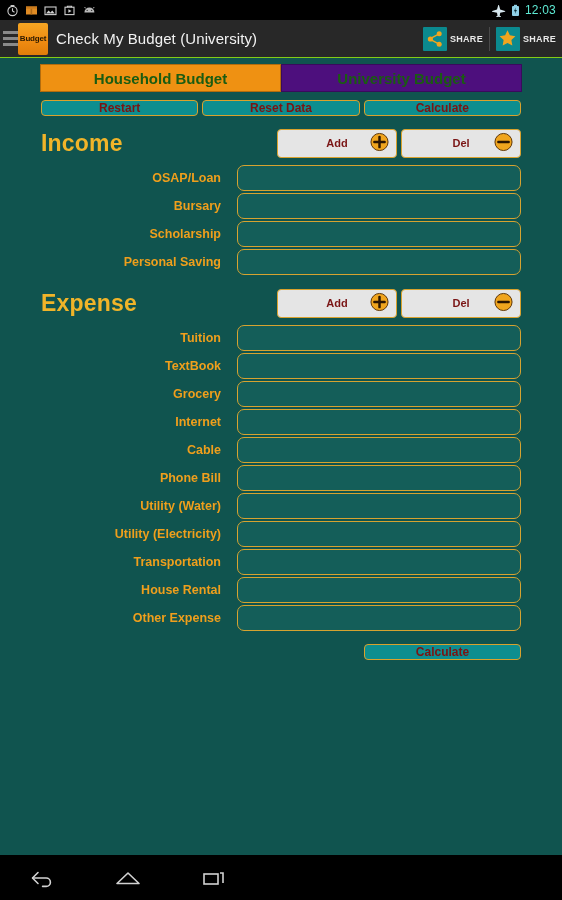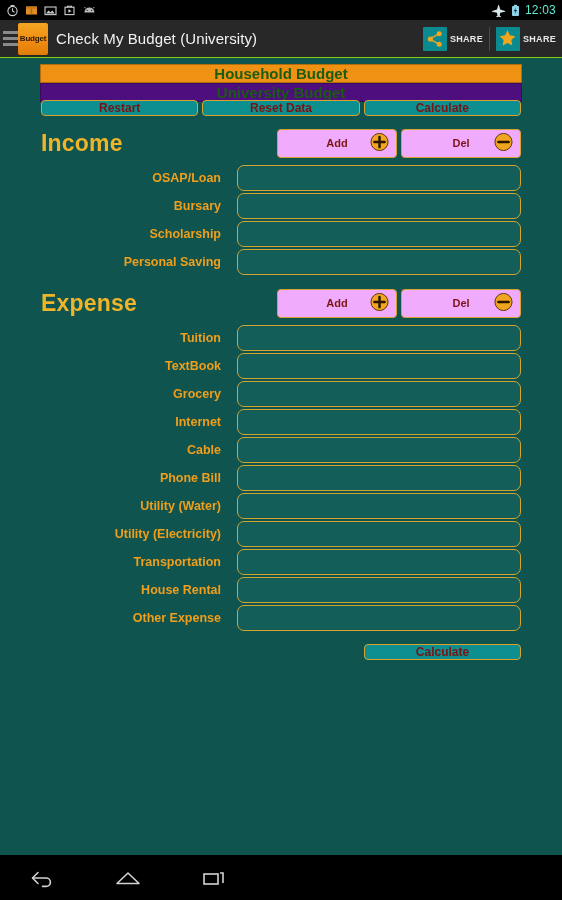--- a/index.html
+++ b/index.html
@@ -77,21 +77,20 @@
   }
   .ab-label { color: #e8e8e8; font-size: 9px; font-weight: bold; letter-spacing: .3px; }
 
   
   .content { flex: 1 1 auto; position: relative; padding: 0 0 0 0; }
 
   .tabs {
     display: flex;
     margin: 6px 40px 0 40px;
     height: 28px;
-    flex-direction: column;
   }
   .tab {
     flex: 1 1 0;
     display: flex; align-items: center; justify-content: center;
     font-size: 15px; font-weight: bold;
     color: #1a5c12;
     border: 1px solid rgba(0,0,0,.25);
   }
   .tab.household { background: #ef9112; }
   .tab.university { background: #4d0f7d; }
@@ -117,21 +116,21 @@
     margin: 12px 41px 0 41px;
     height: 30px;
   }
   .section-title {
     color: #f0b429; font-size: 23px; font-weight: bold;
     letter-spacing: .2px;
   }
   .adddel { margin-left: auto; display: flex; gap: 4px; }
   .adbtn {
     width: 120px; height: 29px;
-    background: #f0abfc;
+    background: #e5e5e5;
     border: 1px solid #d9a22c;
     border-radius: 4px;
     display: flex; align-items: center; justify-content: center;
     position: relative;
     color: #7a1414; font-size: 11px; font-weight: bold;
   }
   .adbtn .circ {
     position: absolute; right: 7px; top: 50%; transform: translateY(-50%);
   }
 

